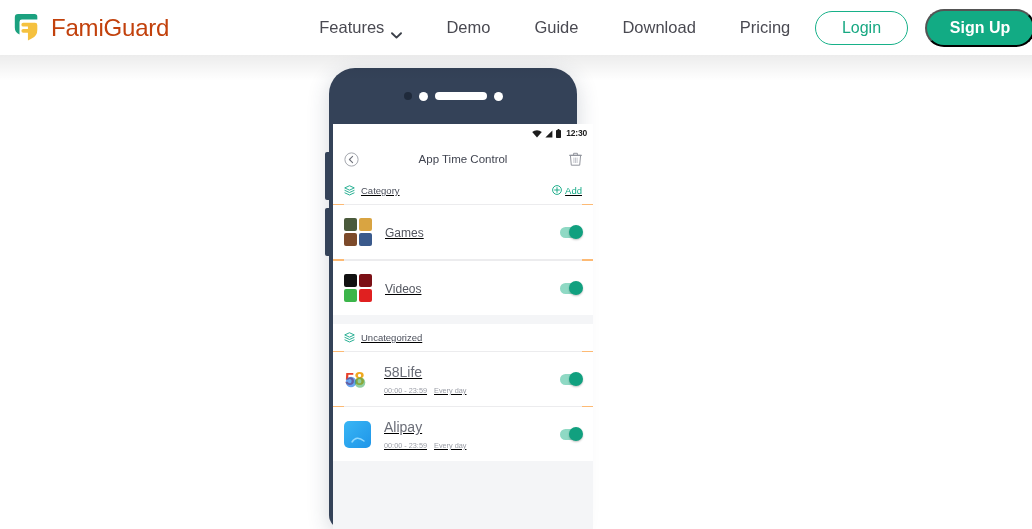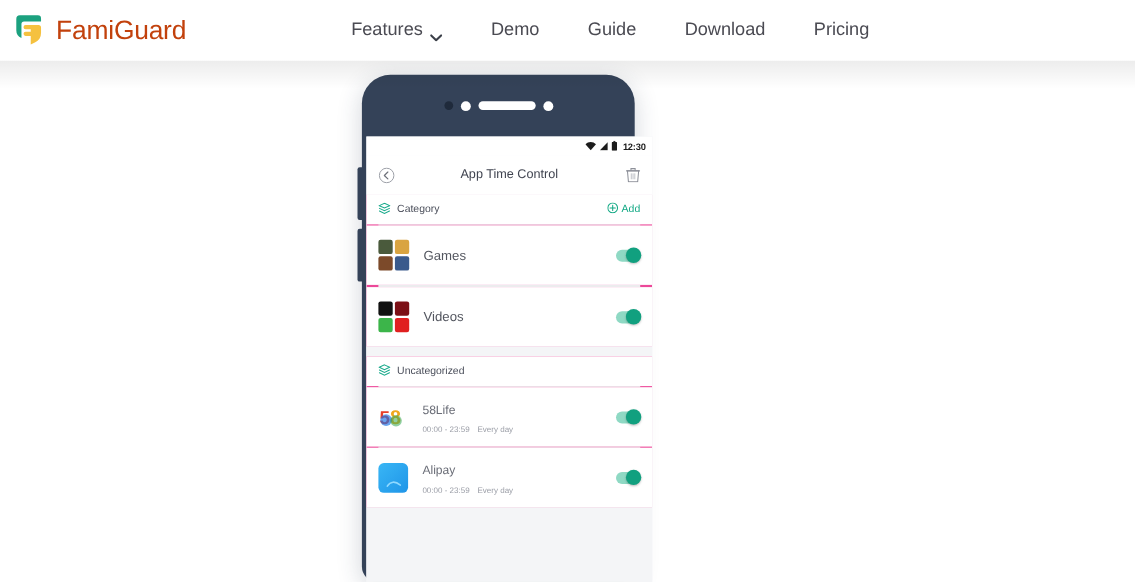--- a/index.html
+++ b/index.html
@@ -187,21 +187,21 @@
     position: relative; z-index: 2;
   }
   .appbar-spacer { flex: 1; }
 
   
   .content {
     height: 352px;
     overflow: hidden;
     background: #f4f5f7;
   }
-  .card { background: #ec4899; }
+  .card { background: #fdba74; text-decoration: underline; }
   .section-head {
     height: 27px;
     display: flex;
     align-items: center;
     padding: 0 11px;
     gap: 6px;
     background: #ffffff;
   }
   .section-head .label {
     font-size: 9.5px;
@@ -240,21 +240,21 @@
     flex: none;
     display: flex;
     align-items: center;
     justify-content: center;
     font-size: 14px;
     font-weight: 700;
     overflow: hidden;
   }
   .row-texts { margin-left: 13px; flex: 1; min-width: 0; }
   .row-title { font-size: 12px; color: #53565f; }
-  .row-title.tight { font-size: 11px; color: #6a6d77; }
+  .row-title.tight { font-size: 14px; color: #6a6d77; }
   .row-sub {
     font-size: 7.3px;
     color: #9a9da6;
     margin-top: 5px;
     display: flex;
     gap: 7px;
   }
   .toggle {
     width: 22px; height: 11px;
     border-radius: 7px;
@@ -302,20 +302,24 @@
       <span>Guide</span>
     </a>
     <a class="nav-item">
       <span>Download</span>
     </a>
     <a class="nav-item">
       <span>Pricing</span>
     </a>
   </nav>
 
+  <div class="auth">
+    <button class="btn btn-login">Login</button>
+    <button class="btn btn-signup">Sign Up</button>
+  </div>
 </div>
 <div class="header-shadow"></div>
 
 <div class="page-body">
 
   <div class="phone">
     <div class="phone-frame"></div>
 
     <div class="btn-side btn-vol-up"></div>
     <div class="btn-side btn-vol-down"></div>

